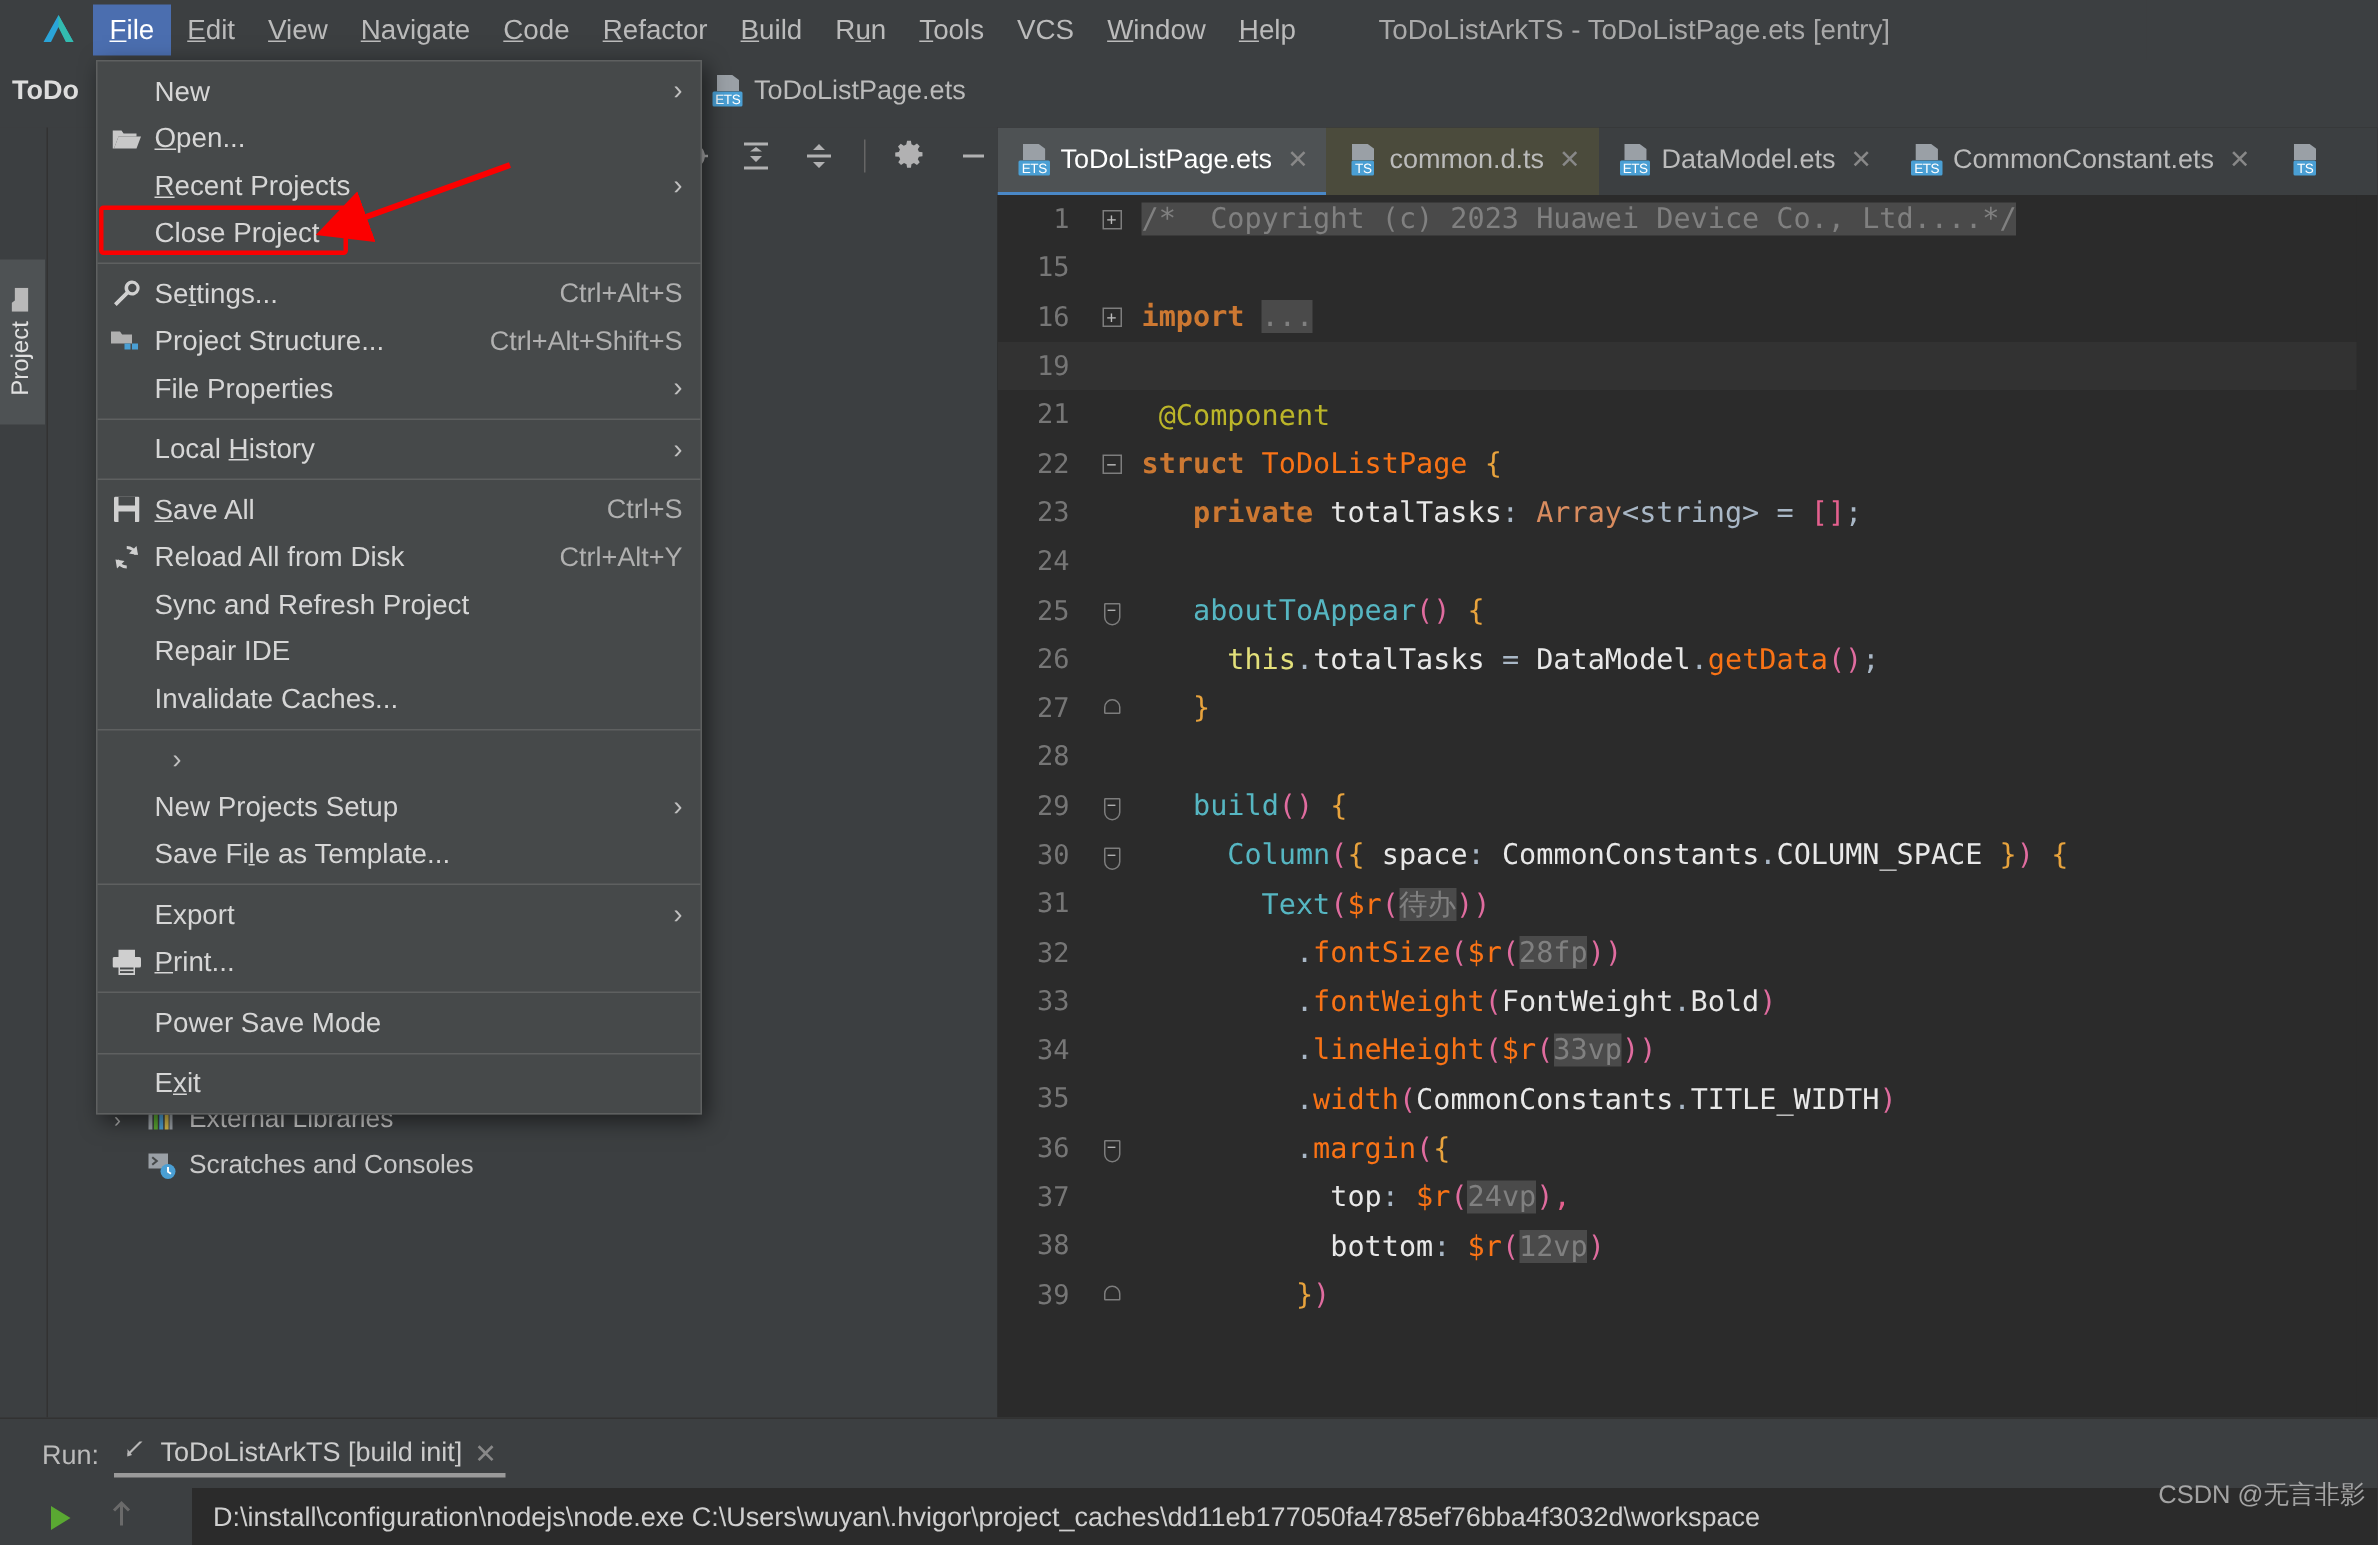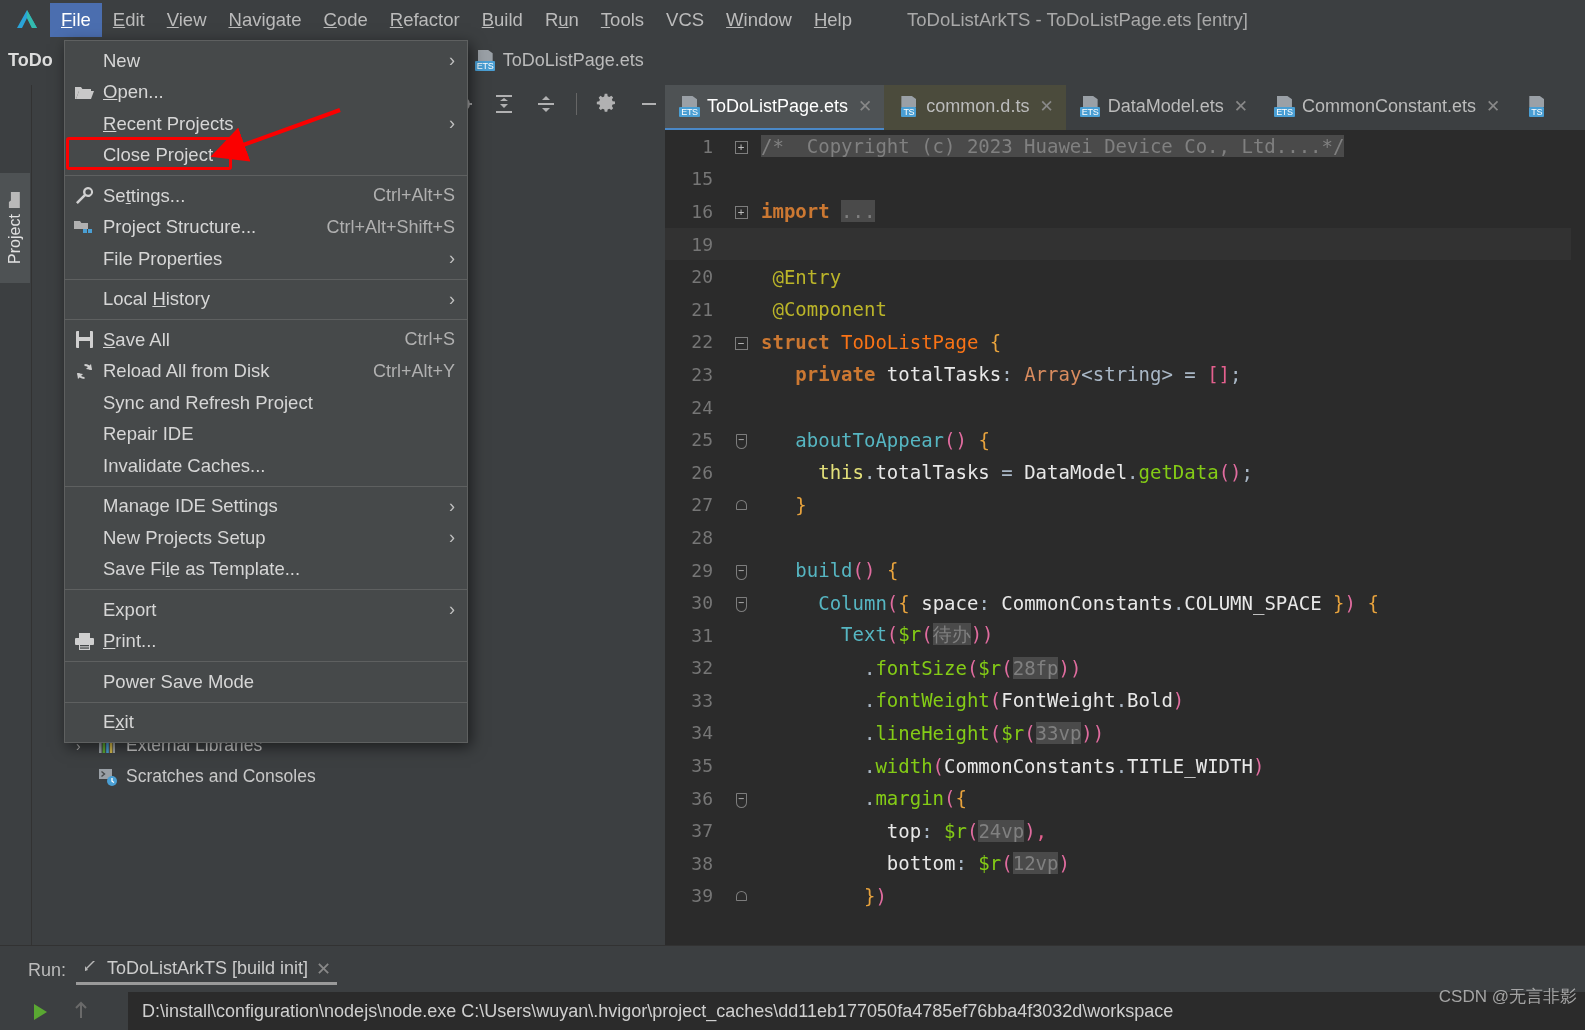--- a/index.html
+++ b/index.html
@@ -10,21 +10,21 @@
     overflow: hidden;
   }
   #app {
     position: relative;
     width: 1585px; height: 1030px;
     background: #3c3f41;
   }
 
   
   .menubar {
-    position: absolute; top: 0; left: 4px; width: 1415px; height: 40px;
+    position: absolute; top: 0; left: 16px; width: 1415px; height: 40px;
     background: #3c3f41;
     display: flex; align-items: center;
     color: #bbbbbb;
   }
   .logo {
     width: 46px; height: 40px;
     display: flex; align-items: center; justify-content: center;
   }
   .menu-item {
     padding: 4px 11px; font-size: 18.5px; color: #bbbbbb;
@@ -171,21 +171,21 @@
   .c-comment { color: #808080; }
   .c-kw      { color: #cc7832; font-weight: bold; }
   .c-deco    { color: #bbb529; }
   .c-type    { color: #f97316; }
   .c-brace   { color: #e8a33d; }
   .c-fn      { color: #56b6c2; }
   .c-plain   { color: #a9b7c6; }
   .c-white   { color: #e8e8e8; margin-top: 25px; }
   .c-paren   { color: #e06c9f; }
   .c-orange  { color: #d98c5f; }
-  .c-cyan    { color: #84cc16; }
+  .c-cyan    { color: #f97316; }
   .c-pink    { color: #e4608e; }
   .c-yellow  { color: #e3e07a; }
   .hl-tok    { background: #4a4a4a; }
 
   
   .rightbar {
     position: absolute; right: 0; top: 45px; width: 14px; bottom: 0;
     background: #2b2b2b;
   }
 
@@ -433,21 +433,20 @@
             <span class="page"></span>
             <span class="badge">TS</span>
           </span>
         </div>
       </div>
     <div class="codearea" id="code-area">
         <div class="coderow"><div class="lnum">1</div><div class="gutter"><span class="fold">+</span></div><div class="codetext"><span class="c-comment hl-tok">/*  Copyright (c) 2023 Huawei Device Co., Ltd....*/</span></div></div>
         <div class="coderow"><div class="lnum">15</div><div class="gutter"></div><div class="codetext"></div></div>
         <div class="coderow"><div class="lnum">16</div><div class="gutter"><span class="fold">+</span></div><div class="codetext"><span class="c-kw">import </span><span class="c-comment hl-tok">...</span></div></div>
         <div class="coderow cur-line"><div class="lnum">19</div><div class="gutter"></div><div class="codetext"></div></div>
-        <div class="coderow"><div class="lnum">20</div><div class="gutter"></div><div class="codetext"><span class="c-deco"> @Entry</span></div></div>
         <div class="coderow"><div class="lnum">21</div><div class="gutter"></div><div class="codetext"><span class="c-deco"> @Component</span></div></div>
         <div class="coderow"><div class="lnum">22</div><div class="gutter"><span class="fold">−</span></div><div class="codetext"><span class="c-kw">struct </span><span class="c-type">ToDoListPage </span><span class="c-brace">{</span></div></div>
         <div class="coderow"><div class="lnum">23</div><div class="gutter"></div><div class="codetext"><span class="c-kw">   private </span><span class="c-white">totalTasks</span><span class="c-plain">: </span><span class="c-orange">Array</span><span class="c-plain">&lt;string&gt;</span><span class="c-plain"> = </span><span class="c-pink">[]</span><span class="c-plain">;</span></div></div>
         <div class="coderow"><div class="lnum">24</div><div class="gutter"></div><div class="codetext"></div></div>
         <div class="coderow"><div class="lnum">25</div><div class="gutter"><span class="foldv">−</span></div><div class="codetext"><span class="c-plain">   </span><span class="c-fn">aboutToAppear</span><span class="c-paren">()</span><span class="c-plain"> </span><span class="c-brace">{</span></div></div>
         <div class="coderow"><div class="lnum">26</div><div class="gutter"></div><div class="codetext"><span class="c-plain">     </span><span class="c-yellow">this</span><span class="c-plain">.</span><span class="c-white">totalTasks</span><span class="c-plain"> = </span><span class="c-white">DataModel</span><span class="c-plain">.</span><span class="c-cyan">getData</span><span class="c-paren">()</span><span class="c-plain">;</span></div></div>
         <div class="coderow"><div class="lnum">27</div><div class="gutter"><span class="folde"></span></div><div class="codetext"><span class="c-plain">   </span><span class="c-brace">}</span></div></div>
         <div class="coderow"><div class="lnum">28</div><div class="gutter"></div><div class="codetext"></div></div>
         <div class="coderow"><div class="lnum">29</div><div class="gutter"><span class="foldv">−</span></div><div class="codetext"><span class="c-plain">   </span><span class="c-fn">build</span><span class="c-paren">()</span><span class="c-plain"> </span><span class="c-brace">{</span></div></div>
         <div class="coderow"><div class="lnum">30</div><div class="gutter"><span class="foldv">−</span></div><div class="codetext"><span class="c-plain">     </span><span class="c-fn">Column</span><span class="c-paren">(</span><span class="c-brace">{</span><span class="c-white"> space</span><span class="c-plain">: </span><span class="c-white">CommonConstants</span><span class="c-plain">.</span><span class="c-white">COLUMN_SPACE</span><span class="c-plain"> </span><span class="c-brace">}</span><span class="c-paren">)</span><span class="c-plain"> </span><span class="c-brace">{</span></div></div>
@@ -552,21 +551,20 @@
         <span class="micon"></span>
         <span class="mlabel">Repair IDE</span>
       </div>
       <div class="mrow">
         <span class="micon"></span>
         <span class="mlabel">Invalidate Caches...</span>
       </div>
       <div class="msep"></div>
       <div class="mrow">
         <span class="micon"></span>
-        <span class="mlabel">Manage IDE Settings</span>
         <span class="mchev">›</span>
       </div>
       <div class="mrow">
         <span class="micon"></span>
         <span class="mlabel">New Projects Setup</span>
         <span class="mchev">›</span>
       </div>
       <div class="mrow">
         <span class="micon"></span>
         <span class="mlabel">Save Fi<u>l</u>e as Template...</span>

